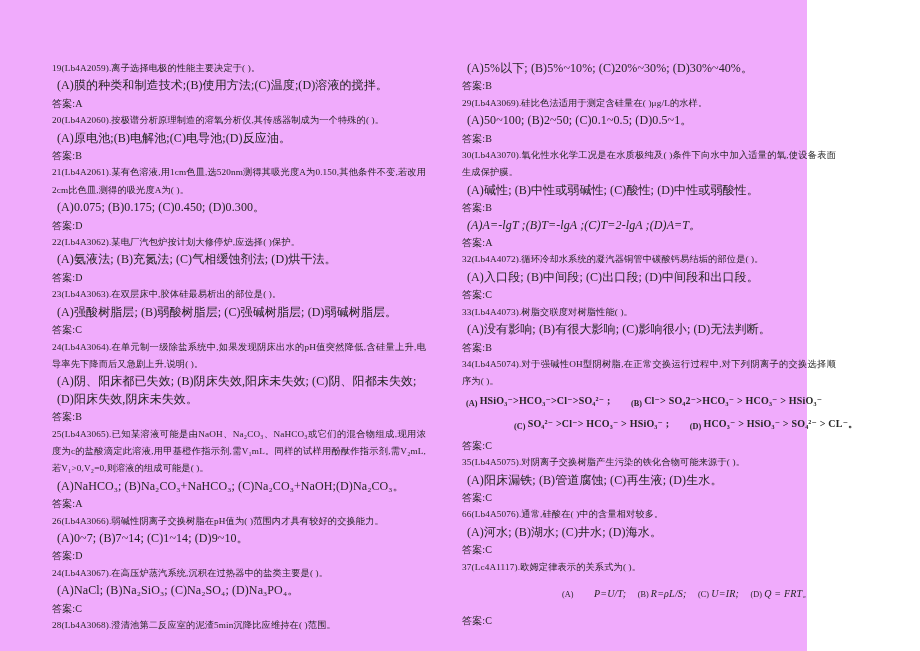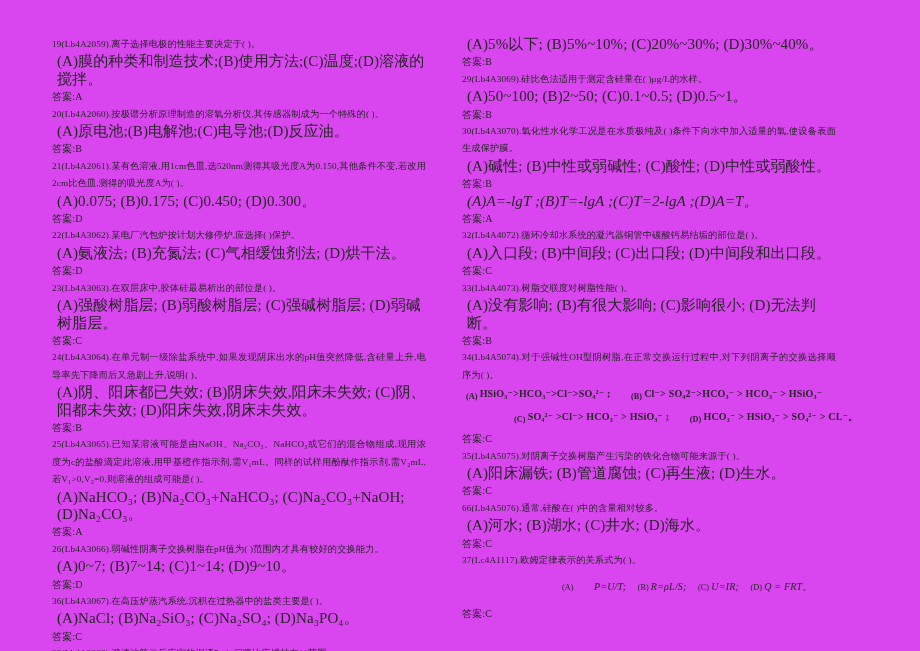--- a/index.html
+++ b/index.html
@@ -9,25 +9,25 @@
   }
   body {
     width: 920px;
     height: 651px;
     font-family: "Liberation Serif", "DejaVu Serif", serif;
     color: #2b2b2b;
     overflow: hidden;
   }
   .page {
     position: relative;
-    width: 920px;
+    width: 807px;
     height: 651px;
     box-sizing: border-box;
-    padding: 32px 52px 24px 52px;
-    background: #d946ef;
+    padding: 56px 52px 24px 52px;
+    background: #f0abfc;
   }
   .columns {
     display: flex;
     flex-direction: row;
     gap: 36px;
     height: 100%;
   }
   .col {
     width: 374px;
     flex: 0 0 374px;
@@ -40,21 +40,21 @@
   .q {
     font-size: 9.2px;
     line-height: 17.4px;
     text-align: justify;
     text-justify: inter-ideograph;
     margin: 0 0 0 0;
     letter-spacing: 0.15px;
     color: #262626;
   }
   .opts {
-    font-size: 15px;
+    font-size: 12px;
     line-height: 17.4px;
     margin: 0;
     letter-spacing: 0.1px;
     padding-left: 5px;
     color: #262626;
   }
   .ans {
     font-size: 10px;
     line-height: 17.4px;
     margin: 0;
@@ -144,21 +144,21 @@
         <p class="ans">答案:A</p>
       </div>
 
       <div class="block">
         <p class="q">26(Lb4A3066).弱碱性阴离子交换树脂在pH值为(        )范围内才具有较好的交换能力。</p>
         <p class="opts">(A)0~7;  (B)7~14;  (C)1~14;  (D)9~10。</p>
         <p class="ans">答案:D</p>
       </div>
 
       <div class="block">
-        <p class="q">36(Lb4A3067).在高压炉蒸汽系统,沉积在过热器中的盐类主要是(        )。</p>
+        <p class="q">24(Lb4A3067).在高压炉蒸汽系统,沉积在过热器中的盐类主要是(        )。</p>
         <p class="opts">(A)NaCl;  (B)Na₂SiO₃;  (C)Na₂SO₄;  (D)Na₃PO₄。</p>
         <p class="ans">答案:C</p>
       </div>
 
       <div class="block">
         <p class="q">28(Lb4A3068).澄清池第二反应室的泥渣5min沉降比应维持在(        )范围。</p>
       </div>
 
     </div>
 

